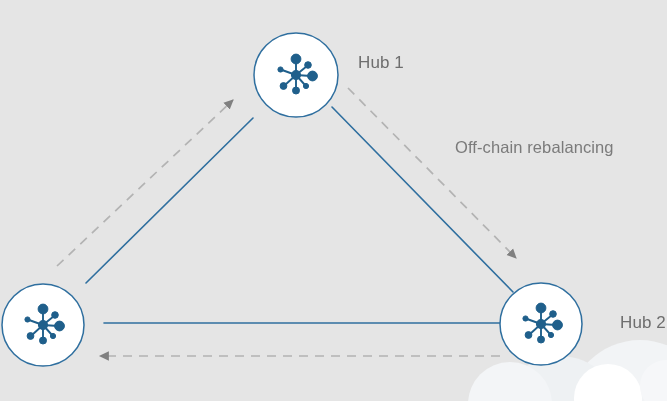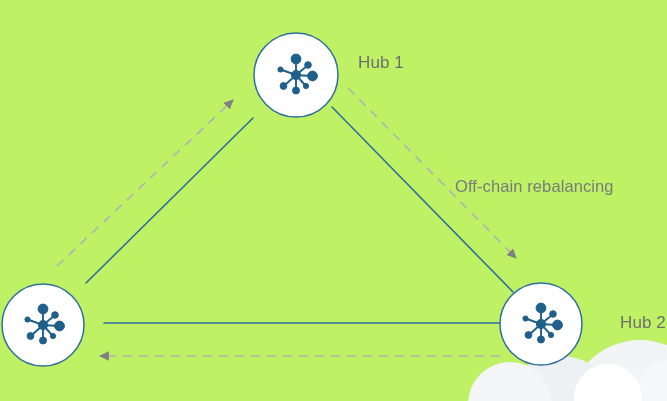--- a/index.html
+++ b/index.html
@@ -4,21 +4,21 @@
 <style>
   html, body {
     margin: 0;
     padding: 0;
     background: #ffffff;
   }
   #canvas {
     position: relative;
     width: 667px;
     height: 401px;
-    background: #bef264;
+    background: #e5e5e5;
     overflow: hidden;
     font-family: "Liberation Sans", sans-serif;
   }
   #diagram-svg {
     position: absolute;
     left: 0;
     top: 0;
     width: 667px;
     height: 401px;
   }
@@ -30,21 +30,20 @@
     white-space: nowrap;
     letter-spacing: 0.1px;
   }
   #label-hub1 { left: 358px; top: 53px; }
   #label-hub2 { left: 620px; top: 313px; }
   #label-offchain {
     left: 455px;
     top: 138px;
     font-size: 16.5px;
     color: #7b7b7b;
-    margin-top: 39px;
   }
 </style>
 </head>
 <body>
 
 <div id="canvas">
 
   <svg id="diagram-svg" viewBox="0 0 667 401">
 
     <defs>

